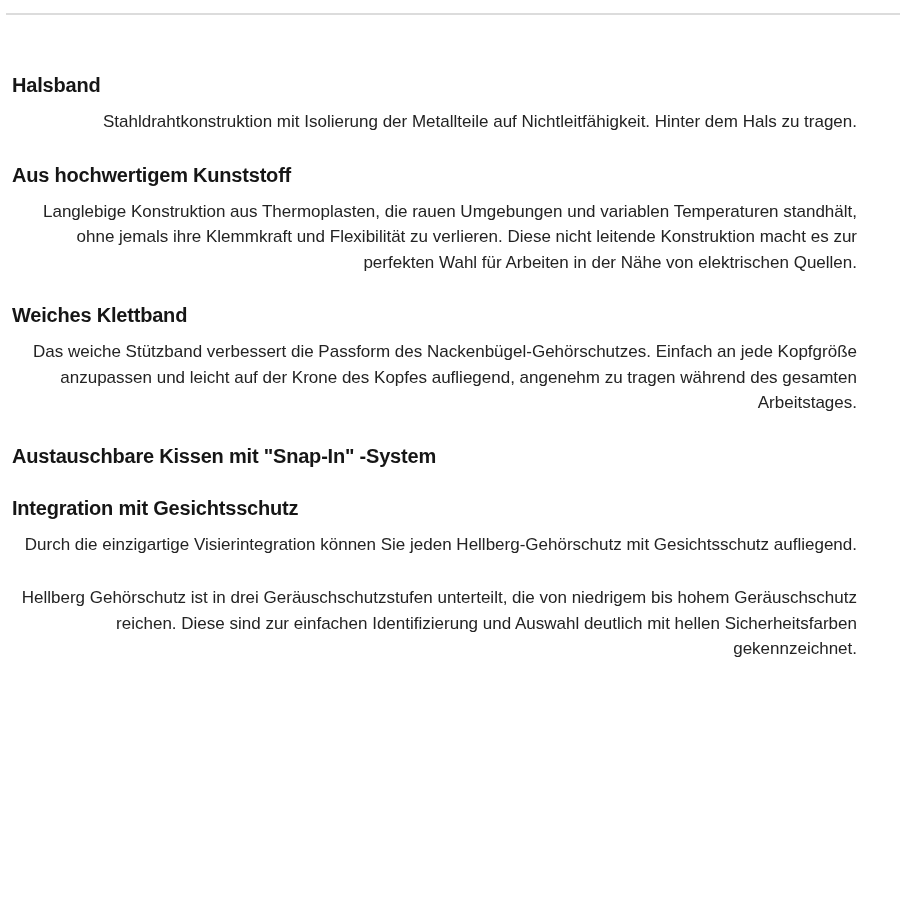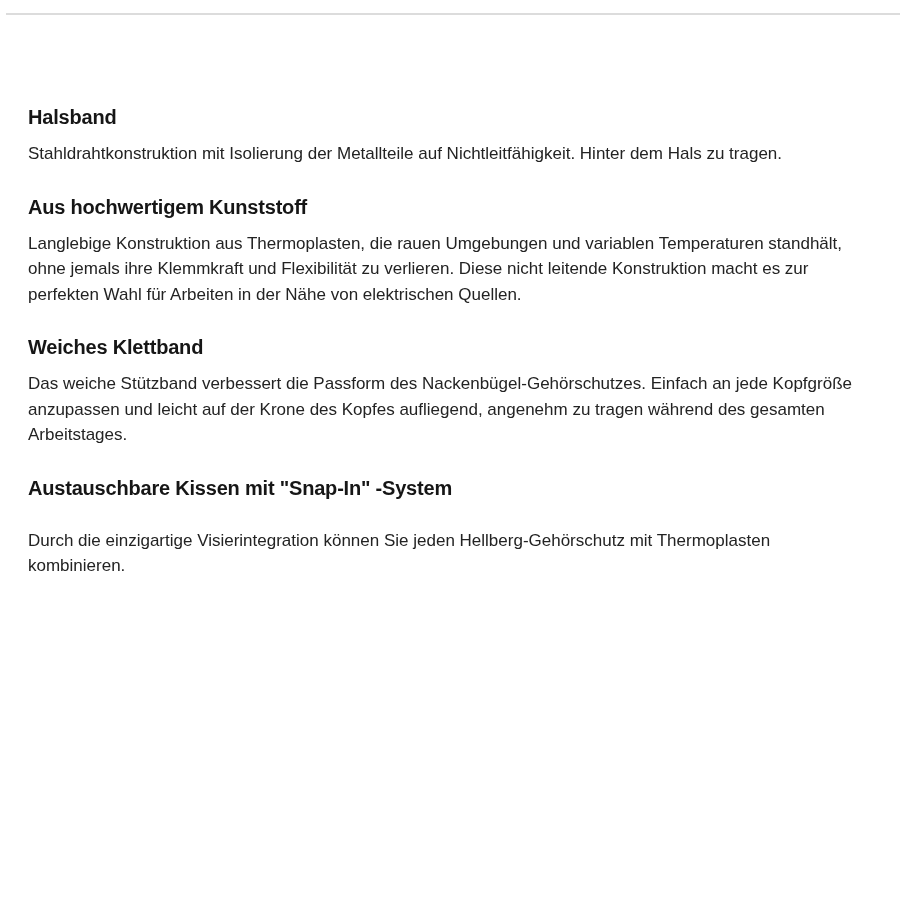--- a/index.html
+++ b/index.html
@@ -17,42 +17,43 @@
     background:var(--bg);
     font-family:"Liberation Sans","DejaVu Sans",sans-serif;
     overflow:hidden;
   }
   .top-divider{
     margin:13px 0 0 6px;
     height:0;
     border-top:2px solid var(--divider);
   }
   main.description{
-    margin-top:90px;
-    padding-left:28px;
+    margin-top:58px;
+    padding-left:12px;
     max-width:868px;
   }
   .section{
     margin:0 0 28px 0;
   }
   .section h3{
     margin:0 0 12px 0;
     font-size:20px;
     line-height:24px;
     font-weight:700;
     letter-spacing:-0.2px;
     color:var(--heading);
   }
   .section p{
     margin:0;
     max-width:845px;
     font-size:17px;
     line-height:25.5px;
     font-weight:400;
     color:var(--body);
+    text-align:right;
   }
 </style>
 </head>
 <body>
 
 <div class="top-divider"></div>
 
 <main class="description">
   <section class="section">
     <h3>Halsband</h3>
@@ -67,18 +68,20 @@
   <section class="section">
     <h3>Weiches Klettband</h3>
     <p>Das weiche Stützband verbessert die Passform des Nackenbügel-Gehörschutzes. Einfach an jede Kopfgröße anzupassen und leicht auf der Krone des Kopfes aufliegend, angenehm zu tragen während des gesamten Arbeitstages.</p>
   </section>
 
   <section class="section">
     <h3>Austauschbare Kissen mit "Snap-In" -System</h3>
   </section>
 
   <section class="section">
-    <p>Durch die einzigartige Visierintegration können Sie jeden Hellberg-Gehörschutz mit Thermoplasten kombinieren.</p>
+    <h3>Integration mit Gesichtsschutz</h3>
+    <p>Durch die einzigartige Visierintegration können Sie jeden Hellberg-Gehörschutz mit Gesichtsschutz aufliegend.</p>
   </section>
 
   <section class="section">
+    <p>Hellberg Gehörschutz ist in drei Geräuschschutzstufen unterteilt, die von niedrigem bis hohem Geräuschschutz reichen. Diese sind zur einfachen Identifizierung und Auswahl deutlich mit hellen Sicherheitsfarben gekennzeichnet.</p>
   </section>
 </main>
 
 </body></html>

